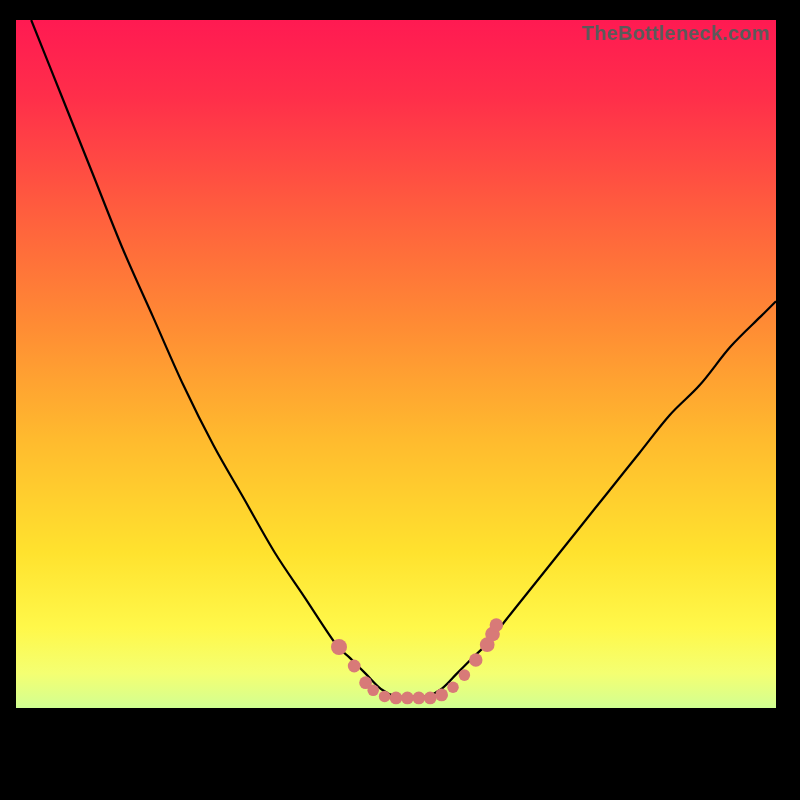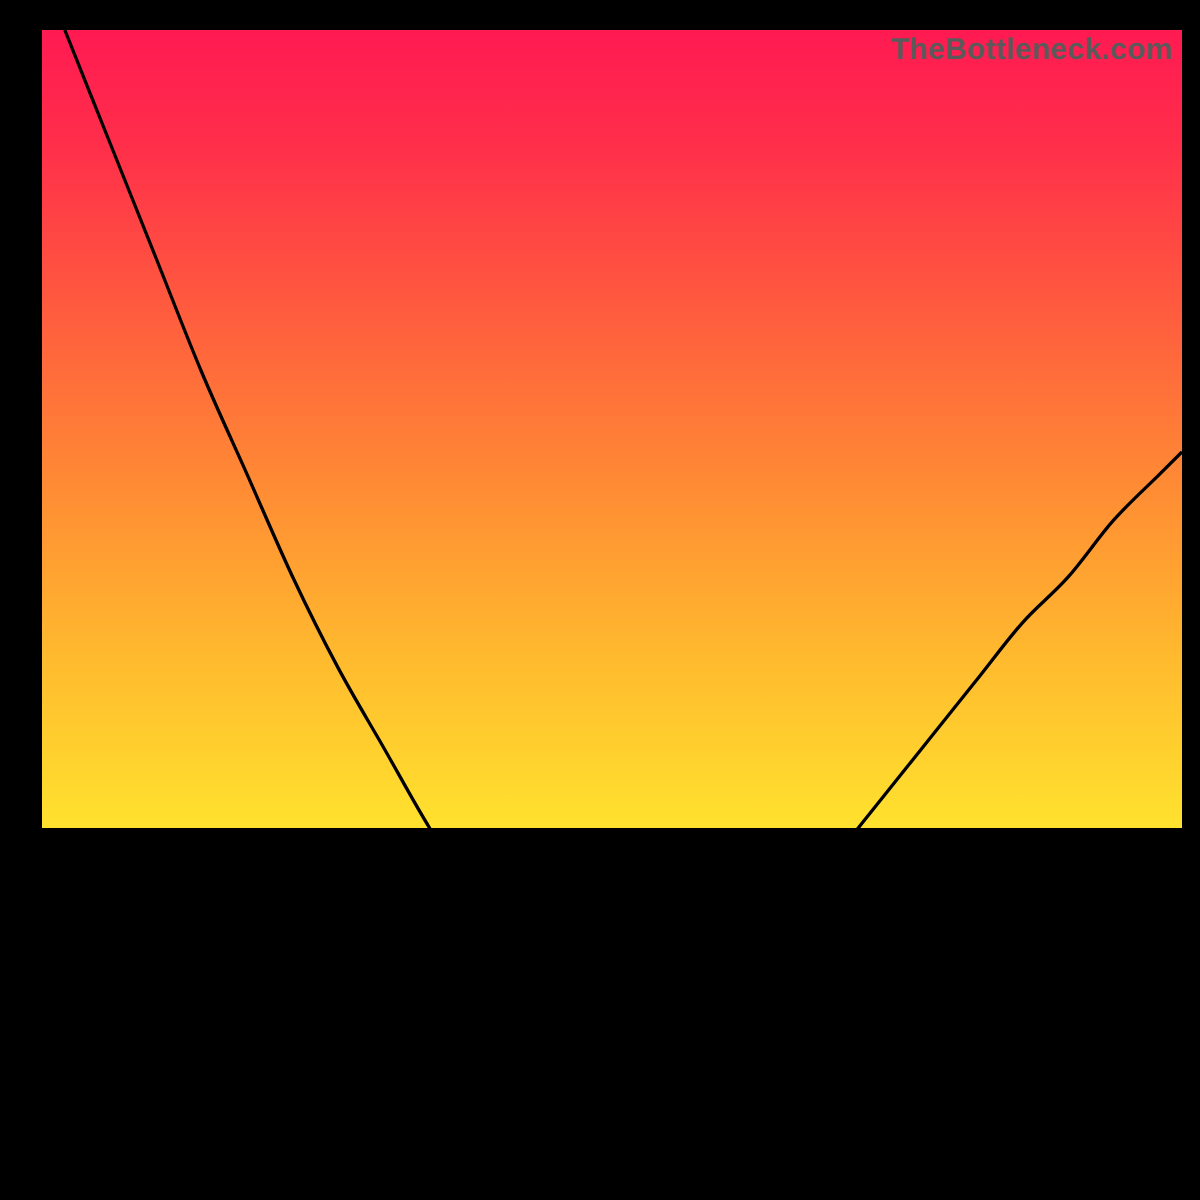--- a/index.html
+++ b/index.html
@@ -5,24 +5,24 @@
   html, body {
     margin: 0;
     padding: 0;
     width: 800px;
     height: 800px;
     background: #000;
     overflow: hidden;
   }
   .frame {
     position: absolute;
-    left: 28px;
+    left: 16px;
     top: 20px;
     width: 760px;
-    height: 532px;
+    height: 688px;
     overflow: hidden;
     text-align: right;
   }
   .gradient-bg {
     position: absolute;
     inset: 0;
   }
   .watermark {
     position: absolute;
     top: 2px;

